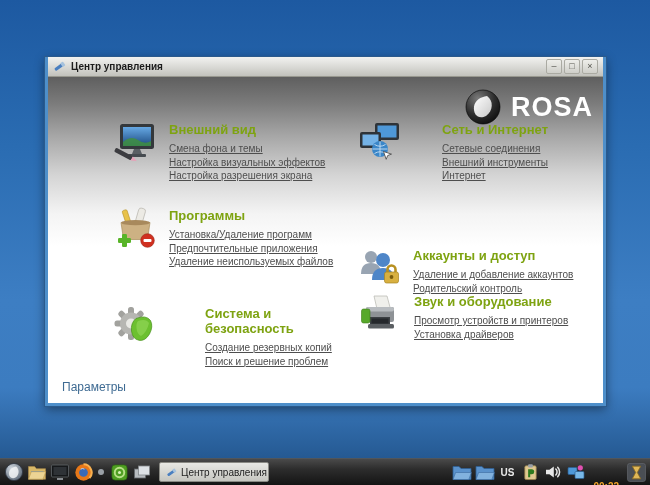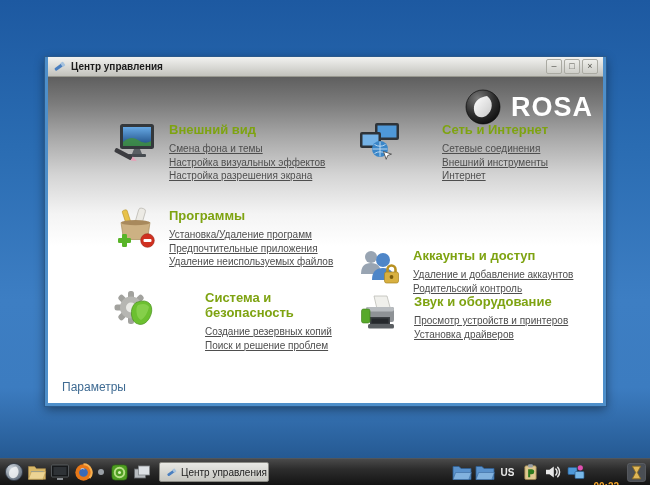--- a/index.html
+++ b/index.html
@@ -38,21 +38,21 @@
   .logo{position:absolute;top:12px;right:10px;display:flex;align-items:center;gap:10px;}
   .logo-text{font-size:27px;font-weight:bold;color:#fff;letter-spacing:1px;}
   
   .section{position:absolute;display:flex;gap:11px;width:245px;}
   .sec-icon{width:44px;height:42px;flex:0 0 44px;}
   .sec-text h2{margin:1px 0 5px;font-size:13px;font-weight:600;color:#7ea311;cursor:pointer;}
   .sec-text ul{margin:0;padding:0;list-style:none;}
   .sec-text li{font-size:10px;line-height:13.5px;color:#4e4e4e;cursor:pointer;text-decoration:underline;}
   #s0{left:66px;top:44px;} #s1{left:310px;top:44px;gap:40px;}
   #s2{left:66px;top:130px;} #s3{left:310px;top:130px;margin-top:40px;}
-  #s4{left:66px;top:212px;gap:47px;} #s5{left:310px;top:216px;gap:12px;}
+  #s4{left:66px;top:228px;gap:47px;} #s5{left:310px;top:216px;gap:12px;}
   .footer-link{position:absolute;left:14px;bottom:9px;font-size:12px;color:#3f6b93;cursor:pointer;}
   
   .taskbar{
     position:absolute;left:0;bottom:0;width:650px;height:27px;
     background:linear-gradient(180deg,#4a4a4a 0%,#2c2c2c 40%,#141414 100%);
     border-top:1px solid #50565c;
     display:flex;align-items:center;gap:3px;padding:0 4px;box-sizing:border-box;
   }
   .tb-icon{width:20px;height:20px;display:flex;align-items:center;justify-content:center;cursor:pointer;}
   .tb-icon.small{width:10px;}

